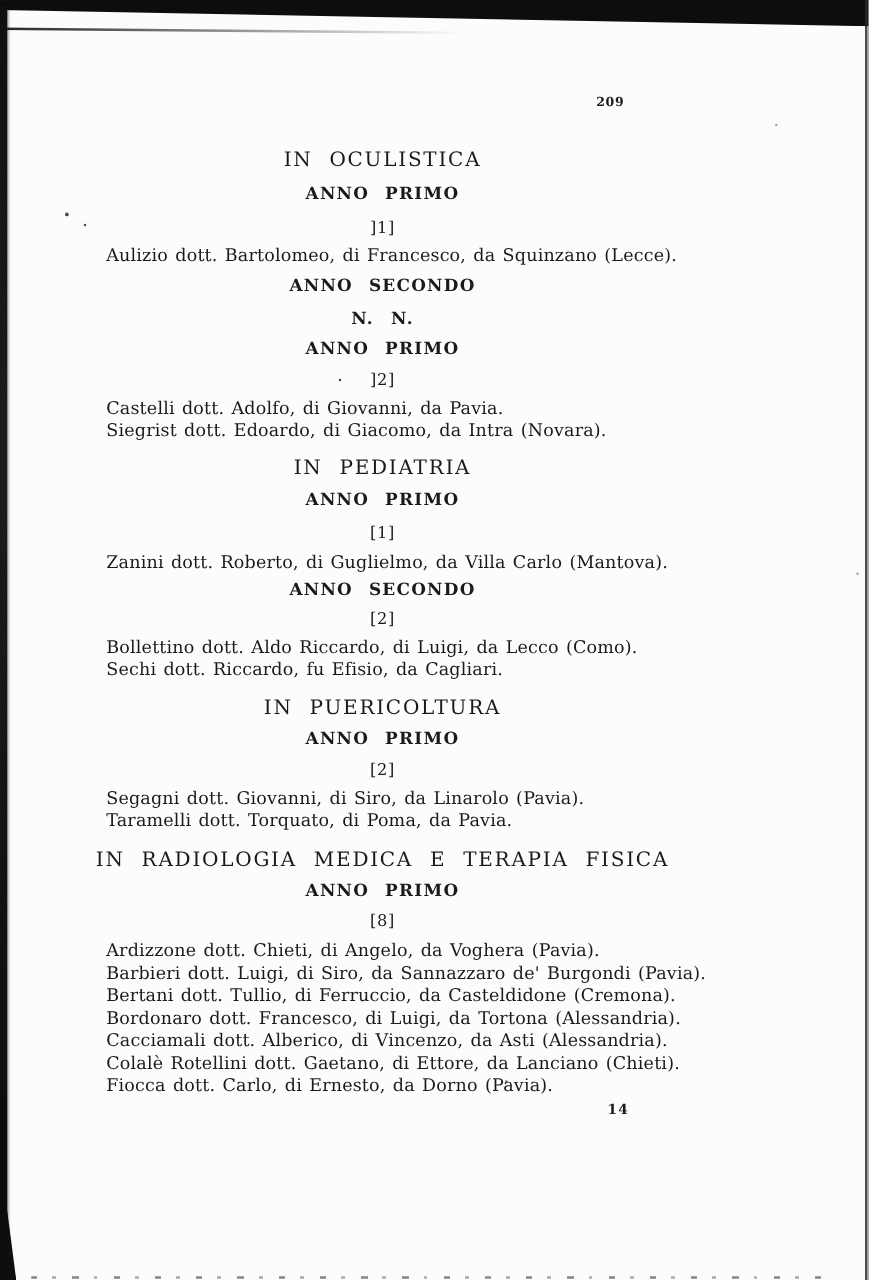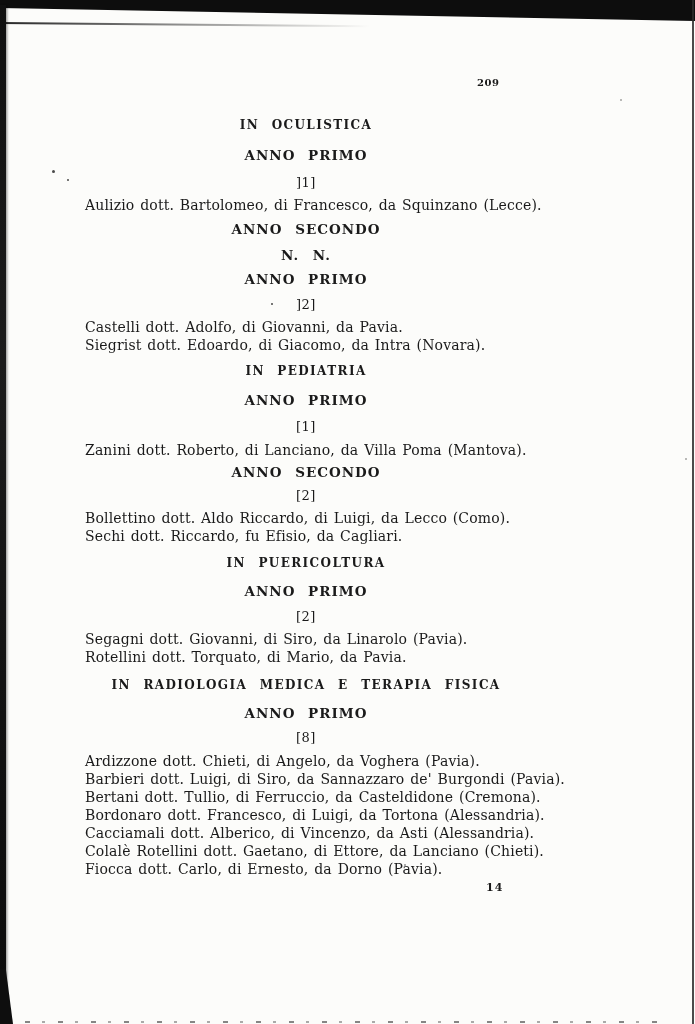--- a/index.html
+++ b/index.html
@@ -43,21 +43,21 @@
   }
   .speck{position:absolute;background:rgba(15,15,15,.75);border-radius:50%;}
   
   .page-number{
     position:absolute;left:477px;top:77px;
     font-size:10px;font-weight:700;letter-spacing:.5px;
   }
   .content{position:absolute;left:30px;top:0;width:552px;}
   .content>div{position:absolute;width:100%;}
   .sec-title{
-    text-align:center;font-size:12px;font-weight:700;
+    text-align:center;font-size:16px;font-weight:400;
     letter-spacing:1.4px;word-spacing:7px;white-space:nowrap;
   }
   .sub-head{
     text-align:center;font-size:13.5px;font-weight:700;
     letter-spacing:1px;word-spacing:7px;white-space:nowrap;
   }
   .count{text-align:center;font-size:13px;letter-spacing:.5px;}
   .note{
     text-align:center;font-size:13.5px;font-weight:700;
     letter-spacing:1px;word-spacing:8px;
@@ -101,31 +101,31 @@
     <div class="sub-head" style="top:221px">ANNO SECONDO</div>
     <div class="note" style="top:247px">N. N.</div>
     <div class="sub-head" style="top:271px">ANNO PRIMO</div>
     <div class="count" style="top:297px">]2]</div>
     <div class="entry" style="top:319px">Castelli dott. Adolfo, di Giovanni, da Pavia.</div>
     <div class="entry" style="top:337px">Siegrist dott. Edoardo, di Giacomo, da Intra (Novara).</div>
 
     <div class="sec-title" style="top:364px">IN PEDIATRIA</div>
     <div class="sub-head" style="top:392px">ANNO PRIMO</div>
     <div class="count" style="top:419px">[1]</div>
-    <div class="entry" style="top:442px">Zanini dott. Roberto, di Lanciano, da Villa Poma (Mantova).</div>
+    <div class="entry" style="top:442px">Zanini dott. Roberto, di Guglielmo, da Villa Carlo (Mantova).</div>
     <div class="sub-head" style="top:464px">ANNO SECONDO</div>
     <div class="count" style="top:488px">[2]</div>
     <div class="entry" style="top:510px">Bollettino dott. Aldo Riccardo, di Luigi, da Lecco (Como).</div>
     <div class="entry" style="top:528px">Sechi dott. Riccardo, fu Efisio, da Cagliari.</div>
 
     <div class="sec-title" style="top:556px">IN PUERICOLTURA</div>
     <div class="sub-head" style="top:583px">ANNO PRIMO</div>
     <div class="count" style="top:609px">[2]</div>
     <div class="entry" style="top:631px">Segagni dott. Giovanni, di Siro, da Linarolo (Pavia).</div>
-    <div class="entry" style="top:649px">Rotellini dott. Torquato, di Mario, da Pavia.</div>
+    <div class="entry" style="top:649px">Taramelli dott. Torquato, di Poma, da Pavia.</div>
 
     <div class="sec-title" style="top:678px">IN RADIOLOGIA MEDICA E TERAPIA FISICA</div>
     <div class="sub-head" style="top:705px">ANNO PRIMO</div>
     <div class="count" style="top:730px">[8]</div>
     <div class="entry" style="top:753px">Ardizzone dott. Chieti, di Angelo, da Voghera (Pavia).</div>
     <div class="entry" style="top:771px">Barbieri dott. Luigi, di Siro, da Sannazzaro de' Burgondi (Pavia).</div>
     <div class="entry" style="top:789px">Bertani dott. Tullio, di Ferruccio, da Casteldidone (Cremona).</div>
     <div class="entry" style="top:807px">Bordonaro dott. Francesco, di Luigi, da Tortona (Alessandria).</div>
     <div class="entry" style="top:825px">Cacciamali dott. Alberico, di Vincenzo, da Asti (Alessandria).</div>
     <div class="entry" style="top:843px">Colalè Rotellini dott. Gaetano, di Ettore, da Lanciano (Chieti).</div>

